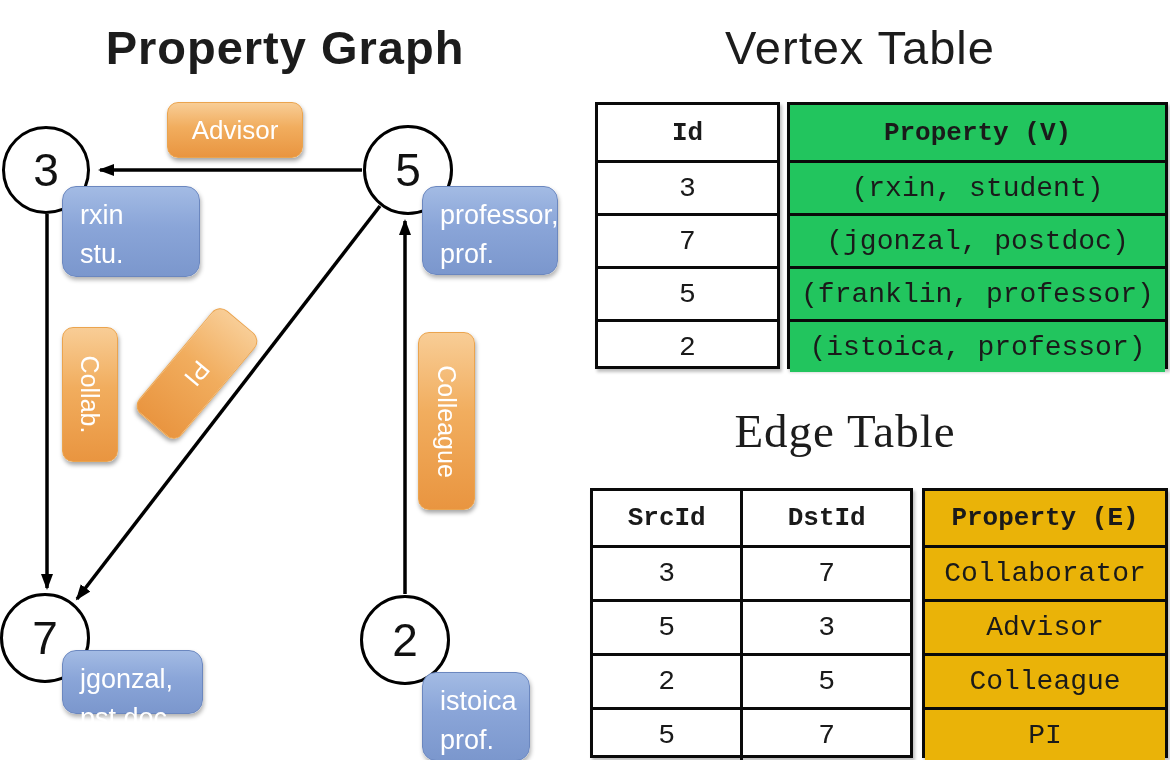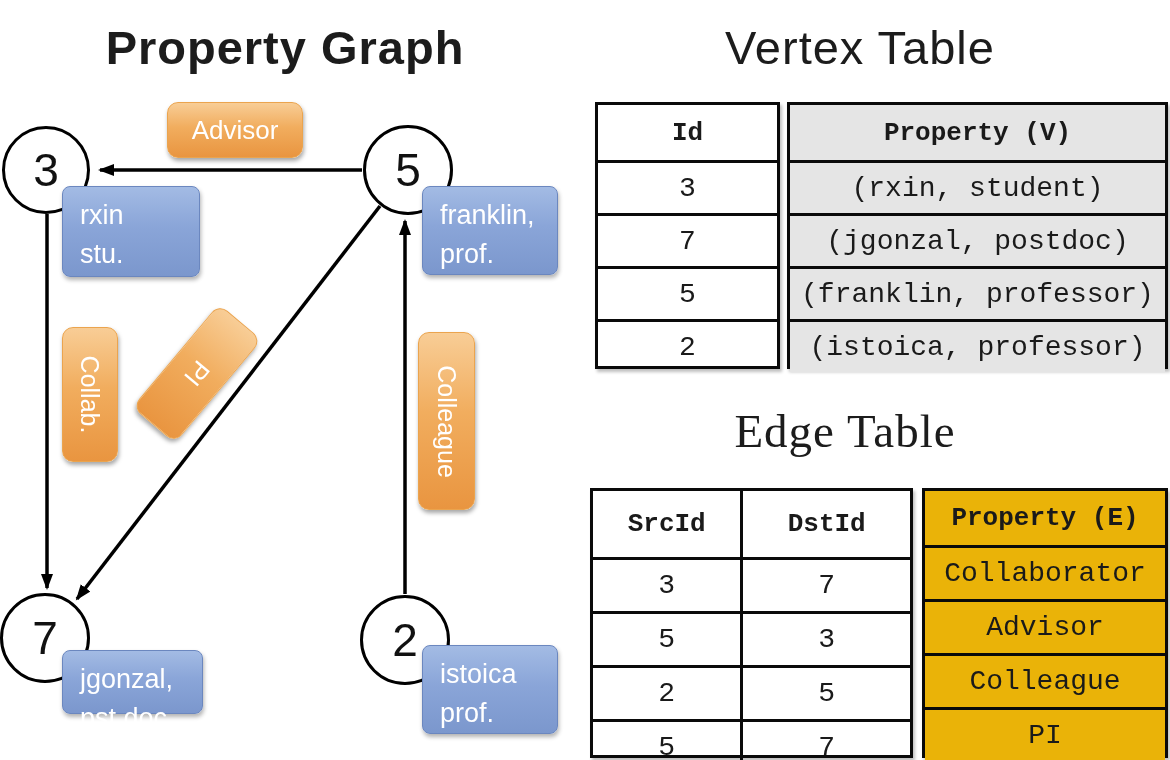--- a/index.html
+++ b/index.html
@@ -70,33 +70,33 @@
     font-size: 25px;
   }
   #label-advisor   { left: 167px; top: 102px; width: 136px; height: 56px; }
   #label-collab    { left: 62px;  top: 327px; width: 56px;  height: 135px; }
   #label-colleague { left: 418px; top: 332px; width: 57px;  height: 178px; }
   #label-pi        { left: 169px; top: 306px; width: 56px;  height: 135px; transform: rotate(40deg); }
 
   
   .prop-box {
     position: absolute;
-    border-radius: 8px;
+    border-radius: 14px;
     background: linear-gradient(to bottom, #a3bbe4 0%, #8aa5d8 45%, #7b97cd 100%);
     border: 1.5px solid #6b87bf;
     box-shadow: 1px 3px 4px rgba(0,0,0,0.3);
     color: #ffffff;
     font-size: 27px;
     line-height: 1.45;
     padding: 9px 0 0 17px;
   }
   #prop-rxin     { left: 62px;  top: 186px; width: 138px; height: 91px; }
   #prop-franklin { left: 422px; top: 186px; width: 136px; height: 89px; }
   #prop-jgonzal  { left: 62px;  top: 650px; width: 141px; height: 64px; }
-  #prop-istoica  { left: 422px; top: 645px; width: 136px; height: 89px; }
+  #prop-istoica  { left: 422px; top: 672px; width: 108px; height: 89px; }
 
   
   .tcol {
     position: absolute;
     border: 3px solid #0a0a0a;
     background: #fff;
     box-shadow: 2px 3px 3px rgba(0,0,0,0.25);
     font-family: Liberation Mono, monospace;
   }
   .trow {
@@ -106,28 +106,28 @@
     height: 53px;
     font-size: 28px;
     color: #1a1a1a;
     border-top: 3px solid #0a0a0a;
   }
   .trow:first-child { border-top: none; }
   .trow.hdr { font-weight: bold; font-size: 26px; height: 55px; }
 
   #vt-id   { left: 595px; top: 102px; width: 185px; height: 267px; }
   #vt-prop { left: 787px; top: 102px; width: 381px; height: 267px; }
-  #vt-prop .trow { background: #e5e5e5; }
+  #vt-prop .trow { background: #22c55e; }
 
   #et-ids  { left: 590px; top: 488px; width: 323px; height: 270px; }
   #et-prop { left: 922px; top: 488px; width: 246px; height: 270px; }
   #et-prop .trow { background: #eab308; height: 54px; }
   #et-prop .trow.hdr { height: 54px; }
   #et-ids .trow { height: 54px; padding: 0; }
-  #et-ids .trow.hdr { height: 66px; }
+  #et-ids .trow.hdr { height: 54px; }
   .split { display: flex; width: 100%; height: 100%; }
   .cell {
     flex: 1;
     display: flex;
     align-items: center;
     justify-content: center;
     height: 100%;
   }
   .cell.dst { border-left: 3px solid #0a0a0a; flex: 1.13; }
 </style>
@@ -176,21 +176,21 @@
   </div>
   <div class="edge-label" id="label-colleague">
     <span class="vtext">Colleague</span>
   </div>
 
   <div class="prop-box" id="prop-rxin">
     <div>rxin</div>
     <div>stu.</div>
   </div>
   <div class="prop-box" id="prop-franklin">
-    <div>franklin,</div>
+    <div>professor,</div>
     <div>prof.</div>
   </div>
   <div class="prop-box" id="prop-jgonzal">
     <div>jgonzal,</div>
     <div>pst.doc.</div>
   </div>
   <div class="prop-box" id="prop-istoica">
     <div>istoica</div>
     <div>prof.</div>
   </div>

